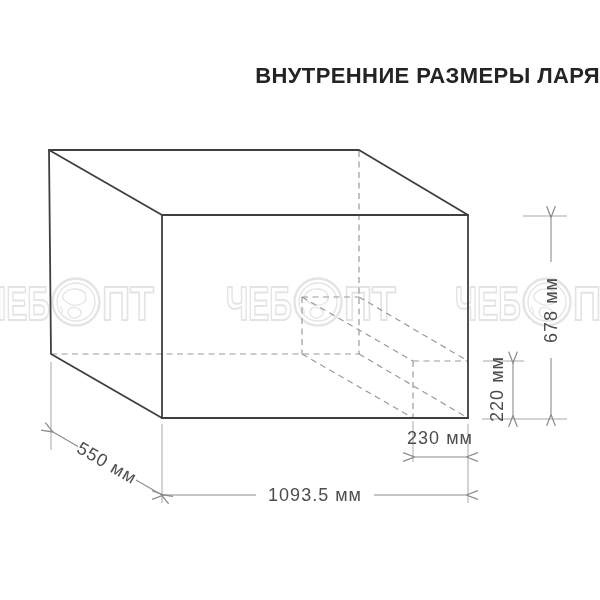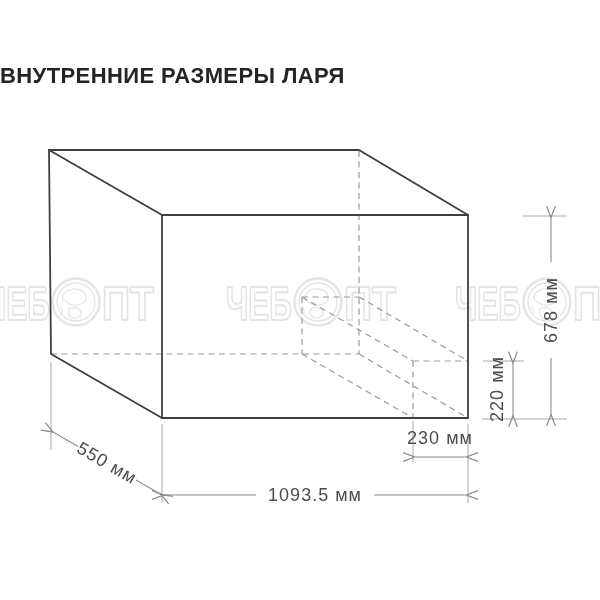--- a/index.html
+++ b/index.html
@@ -3,21 +3,21 @@
 <meta charset="utf-8">
 <style>
   html,body { margin:0; padding:0; }
   body {
     width:600px; height:600px; position:relative; overflow:hidden;
     background:#ffffff;
     font-family:"Liberation Sans", sans-serif;
   }
   .title {
     position:absolute; top:63px; left:0; width:600px; z-index:3;
-    text-align:left; font-size:22px; font-weight:800;
+    text-align:right; font-size:22px; font-weight:800;
     letter-spacing:0.4px; color:#242424;
   }
   .wm { position:absolute; z-index:1; }
   svg.diagram { position:absolute; left:0; top:0; z-index:2; }
   .wm-svg text {
     font-family:"Liberation Sans", sans-serif;
     font-weight:800;
     fill:#ffffff; stroke:#e4e4e4; stroke-width:2px;
   }
 </style>

